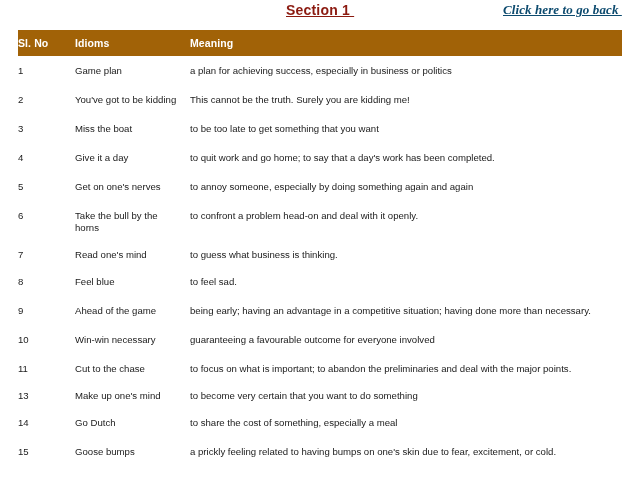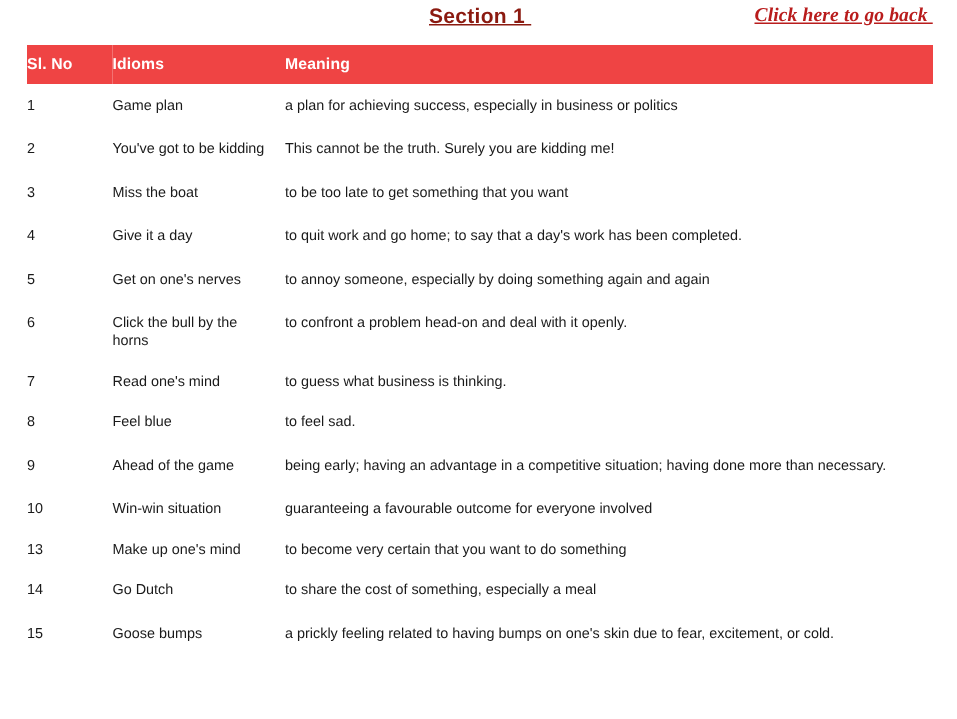--- a/index.html
+++ b/index.html
@@ -41,40 +41,40 @@
 
   .back-link {
     position: absolute;
     left: 503px;
     top: 3px;
     width: 128px;
     font-family: "Liberation Serif", serif;
     font-size: 13px;
     font-weight: bold;
     font-style: italic;
-    color: #b91c1c;
+    color: #0c4a6e;
     text-decoration: underline;
     line-height: 14px;
     letter-spacing: 0.1px;
     cursor: pointer;
     white-space: pre-wrap;
   }
 
   
   .idiom-table {
     position: absolute;
     left: 18px;
     top: 30px;
     width: 604px;
     border-collapse: collapse;
     table-layout: fixed;
   }
 
   .idiom-table thead th {
-    background: #ef4444;
+    background: #a16207;
     color: #ffffff;
     font-size: 10.5px;
     font-weight: bold;
     text-align: left;
     padding: 7px 0 7px 0;
     height: 10px;
     vertical-align: middle;
     letter-spacing: 0.1px;
     border: none;
   }
@@ -136,42 +136,47 @@
       <td class="cell-idiom">Give it a day</td>
       <td class="cell-mean">to quit work and go home; to say that a day's work has been completed.</td>
     </tr>
     <tr>
       <td class="cell-no">5</td>
       <td class="cell-idiom">Get on one's nerves</td>
       <td class="cell-mean">to annoy someone, especially by doing something again and again</td>
     </tr>
     <tr>
       <td class="cell-no">6</td>
-      <td class="cell-idiom">Click the bull by the horns</td>
+      <td class="cell-idiom">Take the bull by the horns</td>
       <td class="cell-mean">to confront a problem head-on and deal with it openly.</td>
     </tr>
     <tr class="row-tight">
       <td class="cell-no">7</td>
       <td class="cell-idiom">Read one's mind</td>
       <td class="cell-mean">to guess what business is thinking.</td>
     </tr>
     <tr>
       <td class="cell-no">8</td>
       <td class="cell-idiom">Feel blue</td>
       <td class="cell-mean">to feel sad.</td>
     </tr>
     <tr>
       <td class="cell-no">9</td>
       <td class="cell-idiom">Ahead of the game</td>
       <td class="cell-mean">being early; having an advantage in a competitive situation; having done more than necessary.</td>
     </tr>
     <tr>
       <td class="cell-no">10</td>
-      <td class="cell-idiom">Win-win situation</td>
+      <td class="cell-idiom">Win-win necessary</td>
       <td class="cell-mean">guaranteeing a favourable outcome for everyone involved</td>
+    </tr>
+    <tr>
+      <td class="cell-no">11</td>
+      <td class="cell-idiom">Cut to the chase</td>
+      <td class="cell-mean">to focus on what is important; to abandon the preliminaries and deal with the major points.</td>
     </tr>
     <tr class="row-tight">
       <td class="cell-no">13</td>
       <td class="cell-idiom">Make up one's mind</td>
       <td class="cell-mean">to become very certain that you want to do something</td>
     </tr>
     <tr>
       <td class="cell-no">14</td>
       <td class="cell-idiom">Go Dutch</td>
       <td class="cell-mean">to share the cost of something, especially a meal</td>

